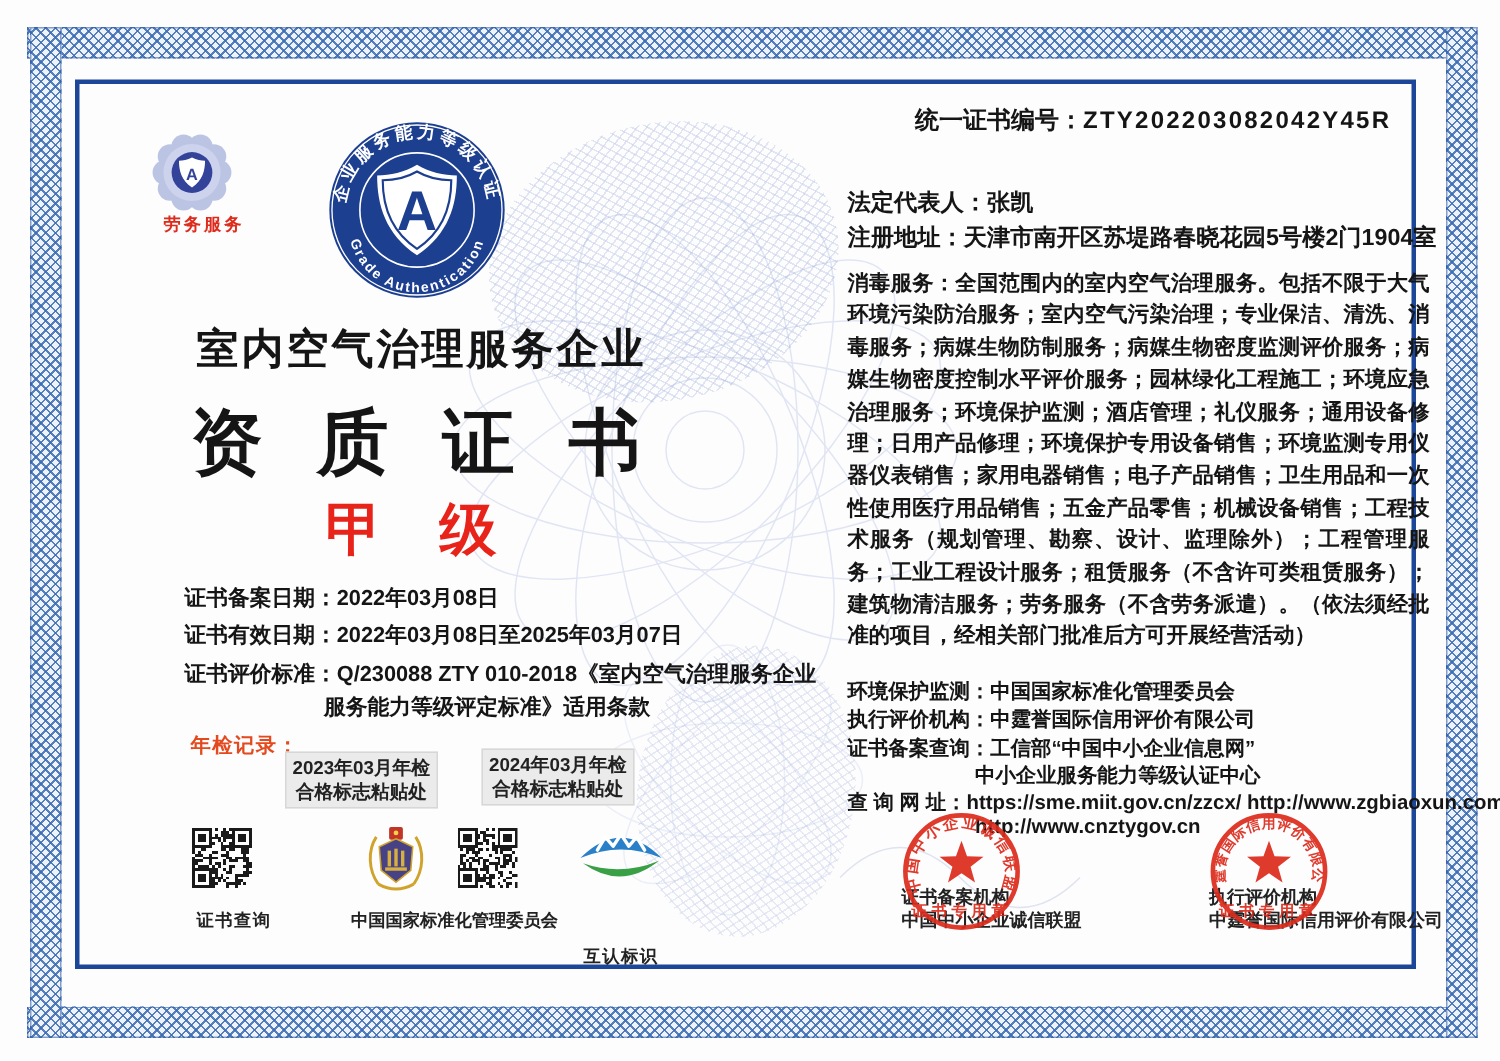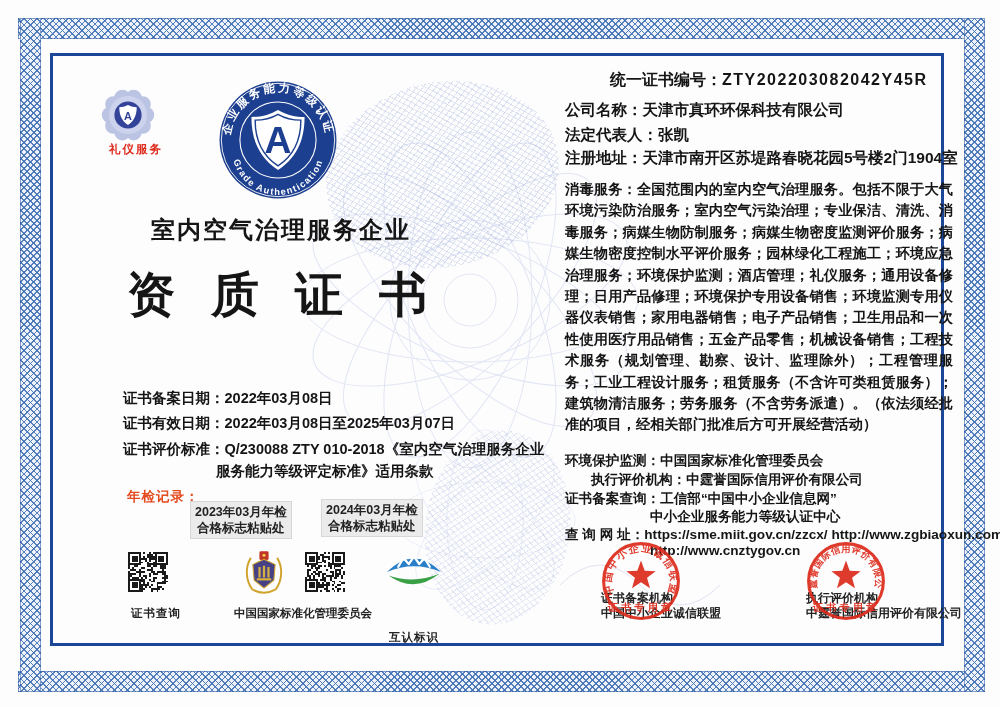--- a/index.html
+++ b/index.html
@@ -27,21 +27,21 @@
       repeating-linear-gradient(40deg, rgba(130,150,205,.5) 0 1px, transparent 1px 5px),
       repeating-linear-gradient(-40deg, rgba(130,150,205,.5) 0 1px, transparent 1px 5px);}
   .mesh1{left:325px;top:82px;width:235px;height:185px;opacity:.45;transform:rotate(-12deg);}
   .mesh2{left:425px;top:430px;width:145px;height:195px;opacity:.35;transform:rotate(8deg);}
   .abs{position:absolute;z-index:2;}
   svg text{font-family:"Liberation Sans","DejaVu Sans",sans-serif;}
 
   
   .anti-label{left:104px;top:142px;width:64px;text-align:center;font-size:11.5px;font-weight:800;
     color:var(--red);letter-spacing:2px;}
-  .title1{left:103px;top:214px;width:356px;text-align:center;font-size:24px;font-weight:900;letter-spacing:2px;}
+  .title1{left:103px;top:214px;width:356px;text-align:center;font-size:28px;font-weight:900;letter-spacing:2px;}
   .title2{left:127px;top:263px;font-size:48px;font-weight:900;letter-spacing:36px;white-space:nowrap;}
   .grade{left:217px;top:328px;font-size:38px;font-weight:900;letter-spacing:38px;color:var(--grade_red);white-space:nowrap;}
   .lrow{left:123px;font-size:14.5px;font-weight:600;white-space:nowrap;}
   .lrow .lbl{font-weight:800;}
   .annual-label{left:127px;top:488px;font-size:13.5px;font-weight:800;color:var(--accent_orange);letter-spacing:1px;}
   .abox{top:501px;background:var(--box_gray);border:1px solid #d7d7d7;padding:2px 4px;text-align:center;
     font-size:12.5px;line-height:16px;font-weight:800;color:#222;}
   .qr{width:40px;height:40px;}
   .qr svg{width:100%;height:100%;display:block;}
   .mark-label{top:606px;text-align:center;font-size:11.5px;font-weight:800;color:#222;letter-spacing:1px;}
@@ -107,21 +107,21 @@
       <circle cx="-16.2" cy="-11.8" r="9"></circle>
         <circle cx="-6.2" cy="-19" r="9"></circle>
         <circle cx="6.2" cy="-19" r="9"></circle>
       <circle cx="16.2" cy="-11.8" r="9"></circle>
     </g>
     <circle r="21" fill="#cdd3ec"></circle>
     <circle r="15" fill="#33439a"></circle>
     <path d="M0,-11 C3.4,-9.3 6.6,-8.6 9.6,-8.6 C9.6,-1.5 7.8,6 0,11 C-7.8,6 -9.6,-1.5 -9.6,-8.6 C-6.6,-8.6 -3.4,-9.3 0,-11 Z" fill="#fff"></path>
     <text y="5.6" text-anchor="middle" font-size="12" font-weight="900" fill="#33439a">A</text>
   </svg>
-  <div class="abs anti-label">礼仪服务</div>
+  <div class="abs anti-label">劳务服务</div>
 
   <svg class="abs" style="left:216px;top:78px;" width="124" height="124" viewBox="-70 -70 140 140">
     <defs>
       <path id="arcTop" d="M -50 20 A 54 54 0 1 1 50 20"></path>
       <path id="arcBot" d="M -48 -10 A 52 52 0 1 0 48 -10"></path>
     </defs>
     <circle r="66" fill="#1d3f8f"></circle>
     <circle r="64" fill="none" stroke="#ffffff" stroke-width="1"></circle>
     <circle r="43" fill="none" stroke="#ffffff" stroke-width="1.2"></circle>
     <text font-size="13" font-weight="800" fill="#ffffff" letter-spacing="3">
@@ -130,20 +130,21 @@
     <text font-size="10.5" font-weight="700" fill="#ffffff" letter-spacing="1.5">
       <textPath href="#arcBot" startOffset="50%" text-anchor="middle">Grade Authentication</textPath>
     </text>
     <path d="M0,-34 C10,-28 20,-26 30,-26 C30,-4 24,18 0,34 C-24,18 -30,-4 -30,-26 C-20,-26 -10,-28 0,-34 Z" fill="#ffffff"></path>
     <path d="M0,-29 C8.6,-24 17.2,-22.4 25.8,-22.4 C25.8,-3.4 20.6,15.5 0,29.2 C-20.6,15.5 -25.8,-3.4 -25.8,-22.4 C-17.2,-22.4 -8.6,-24 0,-29 Z" fill="none" stroke="#1d3f8f" stroke-width="1.6"></path>
     <text y="15" text-anchor="middle" font-size="42" font-weight="900" fill="#1d3f8f">A</text>
   </svg>
 
   <div class="abs title1">室内空气治理服务企业</div>
   <div class="abs title2">资质证书</div>
+  <div class="abs grade">甲级</div>
 
   <div class="abs lrow" style="top:389px;">
     <span class="lbl">证书备案日期：</span><span>2022年03月08日</span>
   </div>
   <div class="abs lrow" style="top:414px;">
     <span class="lbl">证书有效日期：</span><span>2022年03月08日至2025年03月07日</span>
   </div>
   <div class="abs lrow" style="top:440px;">
     <span class="lbl">证书评价标准：</span><span>Q/230088 ZTY 010-2018《室内空气治理服务企业</span>
   </div>
@@ -475,38 +476,35 @@
     <path d="M6,28 Q35,49 64,26 Q35,38 6,28 Z" fill="#3aa045"></path>
   </svg>
 
   <div class="abs mark-label" style="left:124px;width:64px;">证书查询</div>
   <div class="abs mark-label" style="left:228px;width:150px;letter-spacing:0;">中国国家标准化管理委员会</div>
   <div class="abs mark-label" style="left:381px;width:66px;margin-top:24px;">互认标识</div>
 
   <div class="abs certno">
     <span class="lbl">统一证书编号：</span><span class="num">ZTY202203082042Y45R</span>
   </div>
-  <div class="abs rrow" style="top:100px;">
-    <span class="lbl">公司名称：</span><span>天津市真环环保科技有限公司</span>
-  </div>
   <div class="abs rrow" style="top:125px;">
     <span class="lbl">法定代表人：</span><span>张凯</span>
   </div>
   <div class="abs rrow" style="top:148px;">
     <span class="lbl">注册地址：</span><span>天津市南开区苏堤路春晓花园5号楼2门1904室</span>
   </div>
 
   <p class="abs scope">
     <span class="lbl">消毒服务：</span><span>全国范围内的室内空气治理服务。包括不限于大气环境污染防治服务；室内空气污染治理；专业保洁、清洗、消毒服务；病媒生物防制服务；病媒生物密度监测评价服务；病媒生物密度控制水平评价服务；园林绿化工程施工；环境应急治理服务；环境保护监测；酒店管理；礼仪服务；通用设备修理；日用产品修理；环境保护专用设备销售；环境监测专用仪器仪表销售；家用电器销售；电子产品销售；卫生用品和一次性使用医疗用品销售；五金产品零售；机械设备销售；工程技术服务（规划管理、勘察、设计、监理除外）；工程管理服务；工业工程设计服务；租赁服务（不含许可类租赁服务）；建筑物清洁服务；劳务服务（不含劳务派遣）。（依法须经批准的项目，经相关部门批准后方可开展经营活动）</span>
   </p>
 
   <div class="abs arow" style="top:452px;">
     <span class="lbl">环境保护监测：</span><span>中国国家标准化管理委员会</span>
   </div>
-  <div class="abs arow" style="top:471px;margin-left:26px;">
+  <div class="abs arow" style="top:471px;">
     <span class="lbl">执行评价机构：</span><span>中霆誉国际信用评价有限公司</span>
   </div>
   <div class="abs arow" style="top:490px;">
     <span class="lbl">证书备案查询：</span><span>工信部“中国中小企业信息网”</span>
   </div>
   <div class="abs acont" style="top:508px;">中小企业服务能力等级认证中心</div>
   <div class="abs arow" style="top:526px;">
     <span class="lbl">查 询 网 址：</span><span>https://sme.miit.gov.cn/zzcx/   http://www.zgbiaoxun.com</span>
   </div>
   <div class="abs acont" style="top:543px;">http://www.cnztygov.cn</div>

